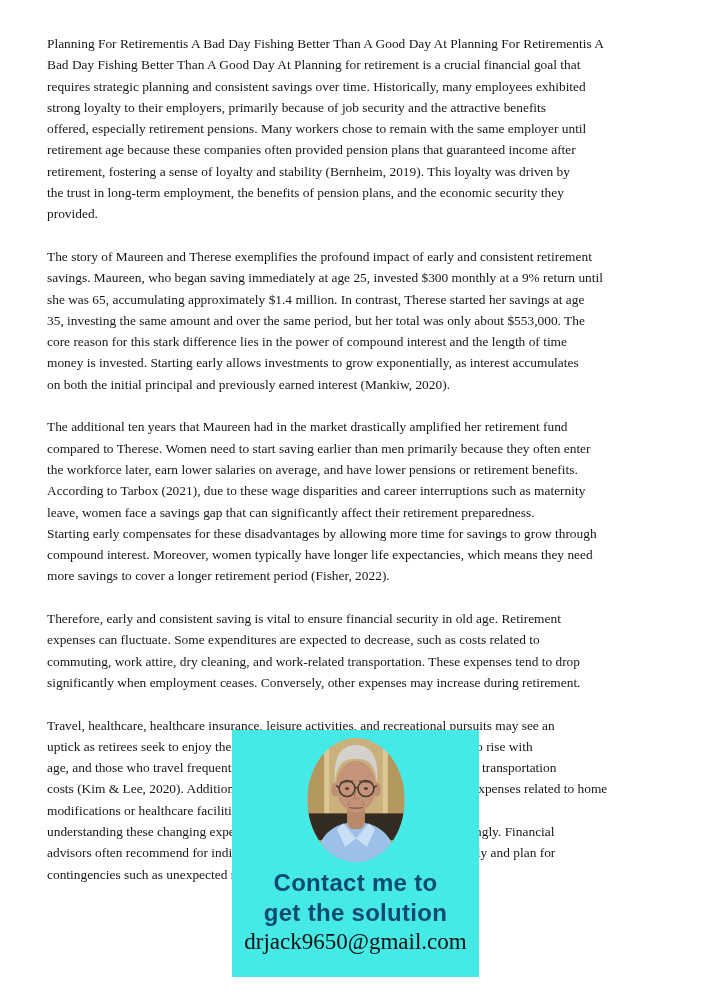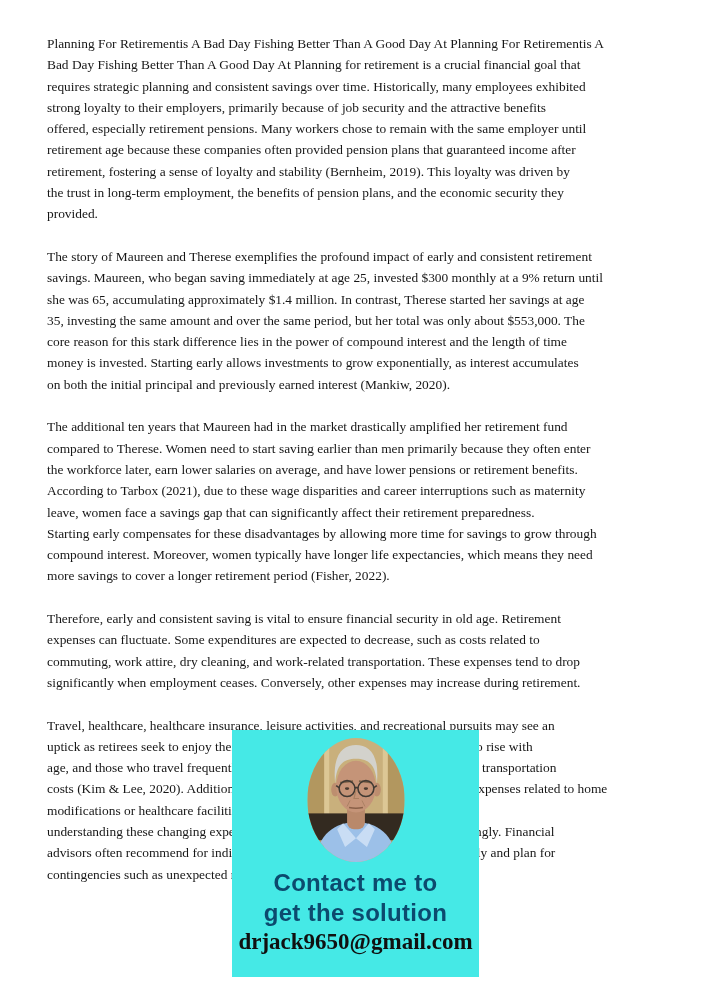--- a/index.html
+++ b/index.html
@@ -46,21 +46,21 @@
     font-size: 24px;
     line-height: 30px;
     letter-spacing: 0.3px;
     color: #0c4a6e;
     white-space: pre-line;
     text-align: center;
   }
   .ad-email {
     margin-top: 1px;
     font-family: "Liberation Serif", serif;
-    font-weight: 700;
+    font-weight: 400;
     font-size: 23px;
     color: #101010;
     text-align: center;
   }
 </style>
 </head>
 <body>
 
 <div class="page">
 

